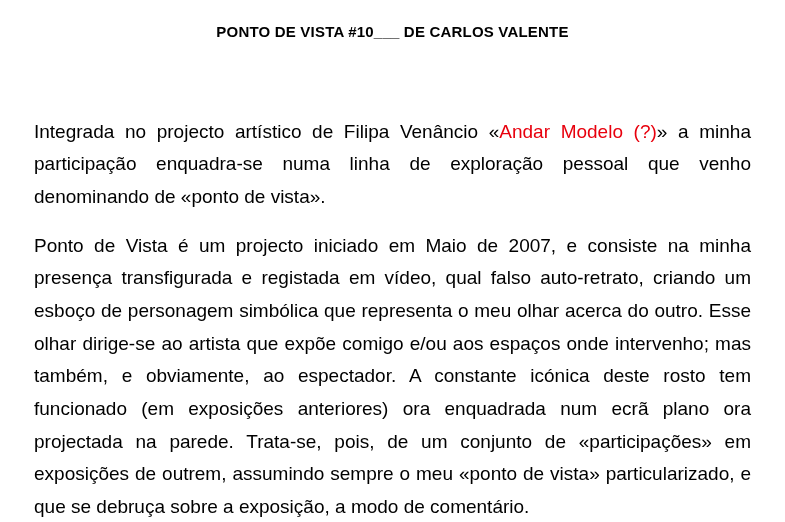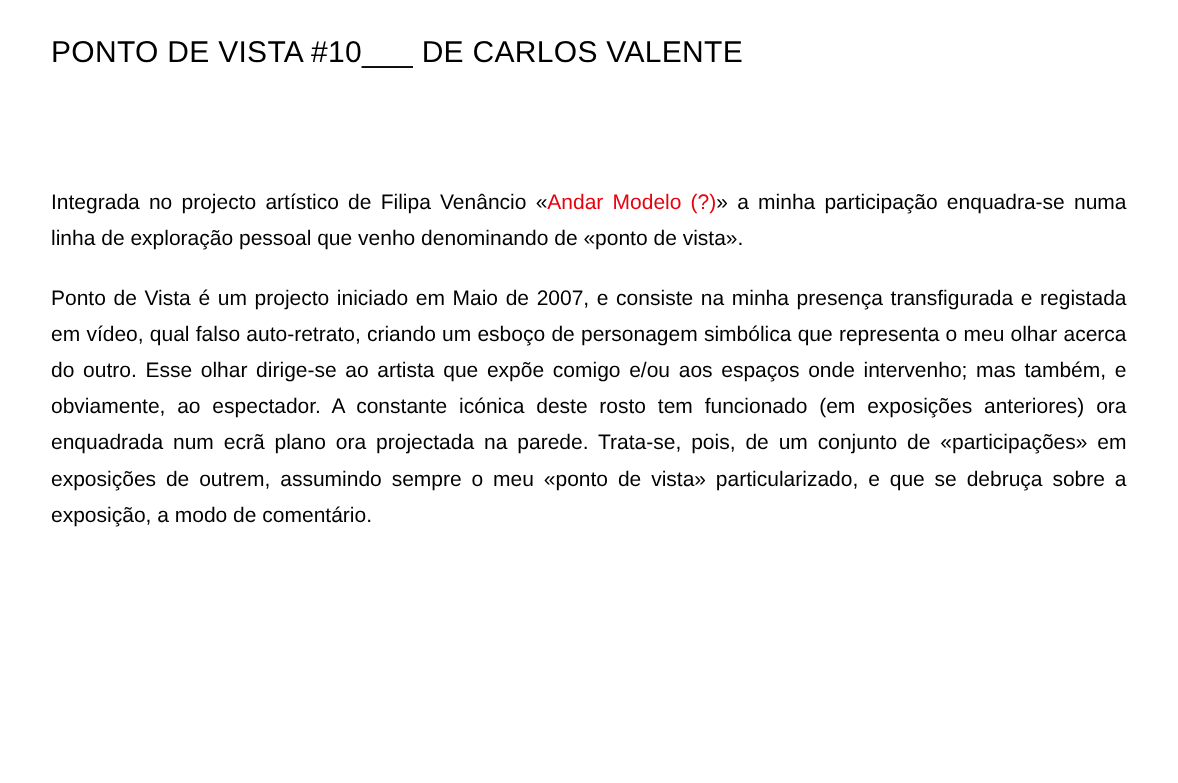--- a/index.html
+++ b/index.html
@@ -17,32 +17,32 @@
   .page {
     position: relative;
     width: 785px;
     height: 522px;
     box-sizing: border-box;
     padding: 0 34px;
   }
   .doc-title {
     margin: 0;
     padding-top: 22px;
-    font-size: 20px;
-    font-weight: normal;
-    text-align: left;
+    font-size: 15px;
+    font-weight: bold;
+    text-align: center;
     letter-spacing: 0.2px;
     line-height: 1.3;
   }
   .body-block {
     margin-top: 74px;
   }
   p.para {
     margin: 0 0 16px 0;
-    font-size: 14px;
+    font-size: 19px;
     line-height: 1.72;
     text-align: justify;
     text-justify: inter-word;
     color: #000000;
   }
   p.para:last-child {
     margin-bottom: 0;
   }
   .highlight-red {
     color: #e8000d;

